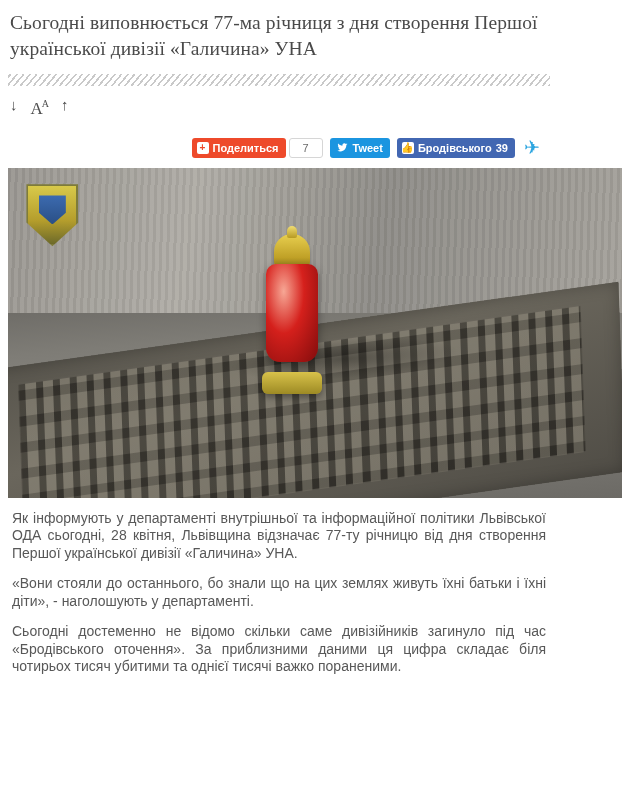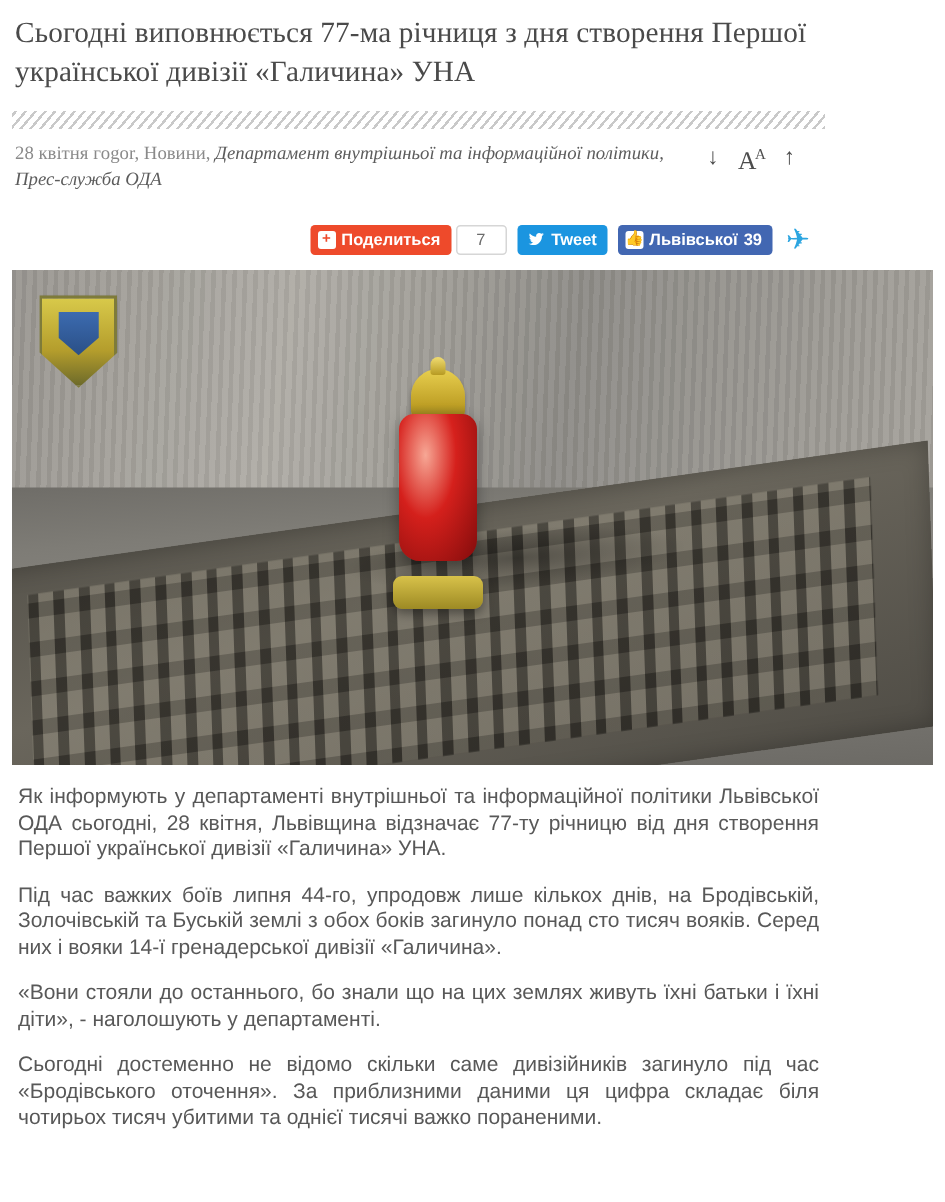--- a/index.html
+++ b/index.html
@@ -294,25 +294,20 @@
 </head>
 <body>
 
 <div class="page">
 
   <h1 class="headline">Сьогодні виповнюється 77-ма річниця з дня створення Першої української дивізії «Галичина» УНА</h1>
 
   <div class="hatch-divider"></div>
 
   <div class="meta-row">
-    <div class="meta-text">
-      <span class="date">28 квітня гogor</span><span class="sep">,</span>
-      <span class="cat">Новини</span><span class="sep">,</span>
-      <span class="dept">Департамент внутрішньої та інформаційної політики, Прес-служба ОДА</span>
-    </div>
     <div class="font-tools">
       <span class="tool">↓</span>
       <span class="tool aa"><span>A</span><sup>A</sup></span>
       <span class="tool">↑</span>
     </div>
   </div>
 
   <div class="share-row">
     <span class="btn btn-share">
       <span class="glyph">+</span>
@@ -322,21 +317,21 @@
     <span class="btn btn-tweet">
       <span class="glyph">
         <svg width="12" height="10" viewBox="0 0 12 10" aria-hidden="true">
             <path fill="#ffffff" d="M11.6 1.2c-.4.2-.9.3-1.3.4.5-.3.8-.7 1-1.3-.4.3-.9.5-1.4.6C9.5.5 9 .3 8.4.3 7.3.3 6.4 1.2 6.4 2.3c0 .2 0 .3.1.5C4.8 2.7 3.2 1.9 2.2.6c-.2.3-.3.7-.3 1.1 0 .7.4 1.3.9 1.7-.3 0-.7-.1-.9-.3 0 1 .7 1.8 1.6 2-.2 0-.4.1-.6.1h-.4c.3.8 1 1.4 1.9 1.4-.7.5-1.6.9-2.5.9H1.4c.9.6 2 .9 3.1.9 3.7 0 5.8-3.1 5.8-5.8v-.3c.5-.3.8-.7 1.3-1.1z"></path>
           </svg>
       </span>
       <span>Tweet</span>
     </span>
     <span class="btn btn-like">
       <span class="glyph">👍</span>
-      <span>Львівської</span>
+      <span>Бродівського</span>
       <span>39</span>
     </span>
     <span class="tg-icon">✈</span>
   </div>
 
   <div class="photo-wrap">
     <div class="photo">
       <div class="wall"></div>
       <div class="ground"></div>
       <div class="plaque">
@@ -347,18 +342,17 @@
       <div class="candle">
         <div class="cap"></div>
         <div class="glass"></div>
         <div class="base"></div>
       </div>
     </div>
   </div>
 
   <div class="body-text">
     <p>Як інформують у департаменті внутрішньої та інформаційної політики Львівської ОДА сьогодні, 28 квітня, Львівщина відзначає 77-ту річницю від дня створення Першої української дивізії «Галичина» УНА.</p>
-    <p>Під час важких боїв липня 44-го, упродовж лише кількох днів, на Бродівській, Золочівській та Буській землі з обох боків загинуло понад сто тисяч вояків. Серед них і вояки 14-ї гренадерської дивізії «Галичина».</p>
     <p>«Вони стояли до останнього, бо знали що на цих землях живуть їхні батьки і їхні діти», - наголошують у департаменті.</p>
     <p>Сьогодні достеменно не відомо скільки саме дивізійників загинуло під час «Бродівського оточення». За приблизними даними ця цифра складає біля чотирьох тисяч убитими та однієї тисячі важко пораненими.</p>
   </div>
 
 </div>
 
 </body></html>

